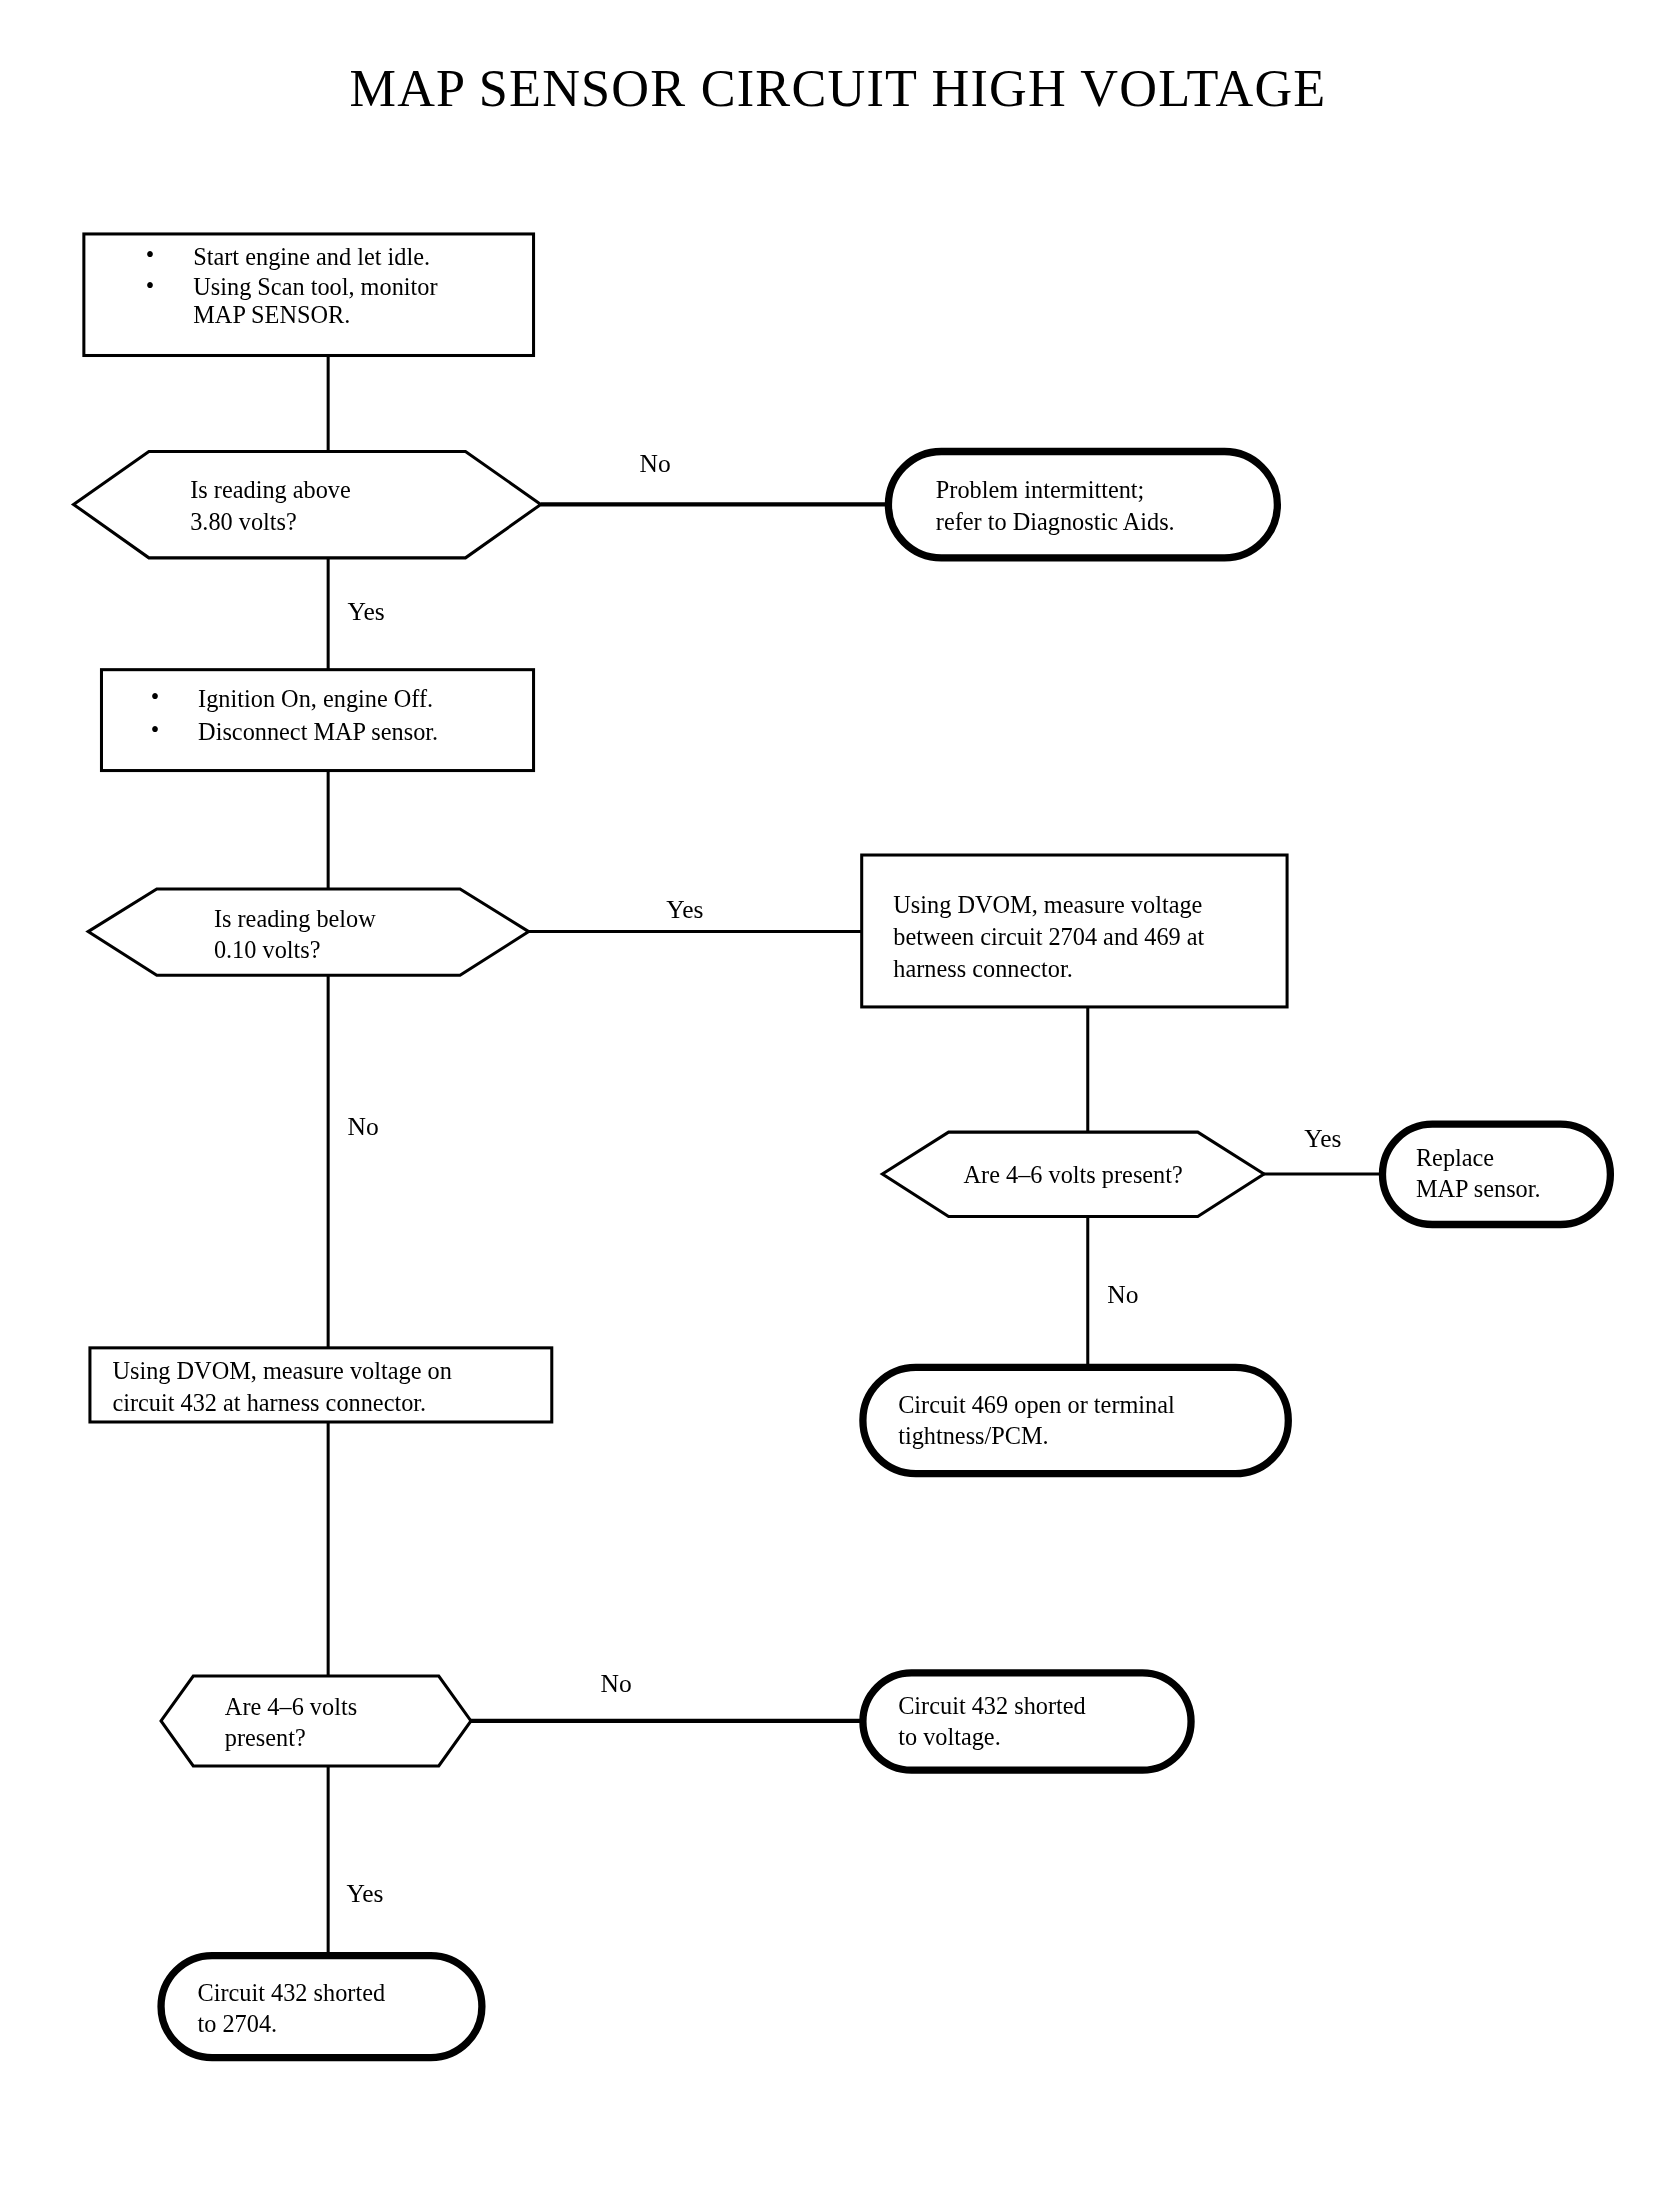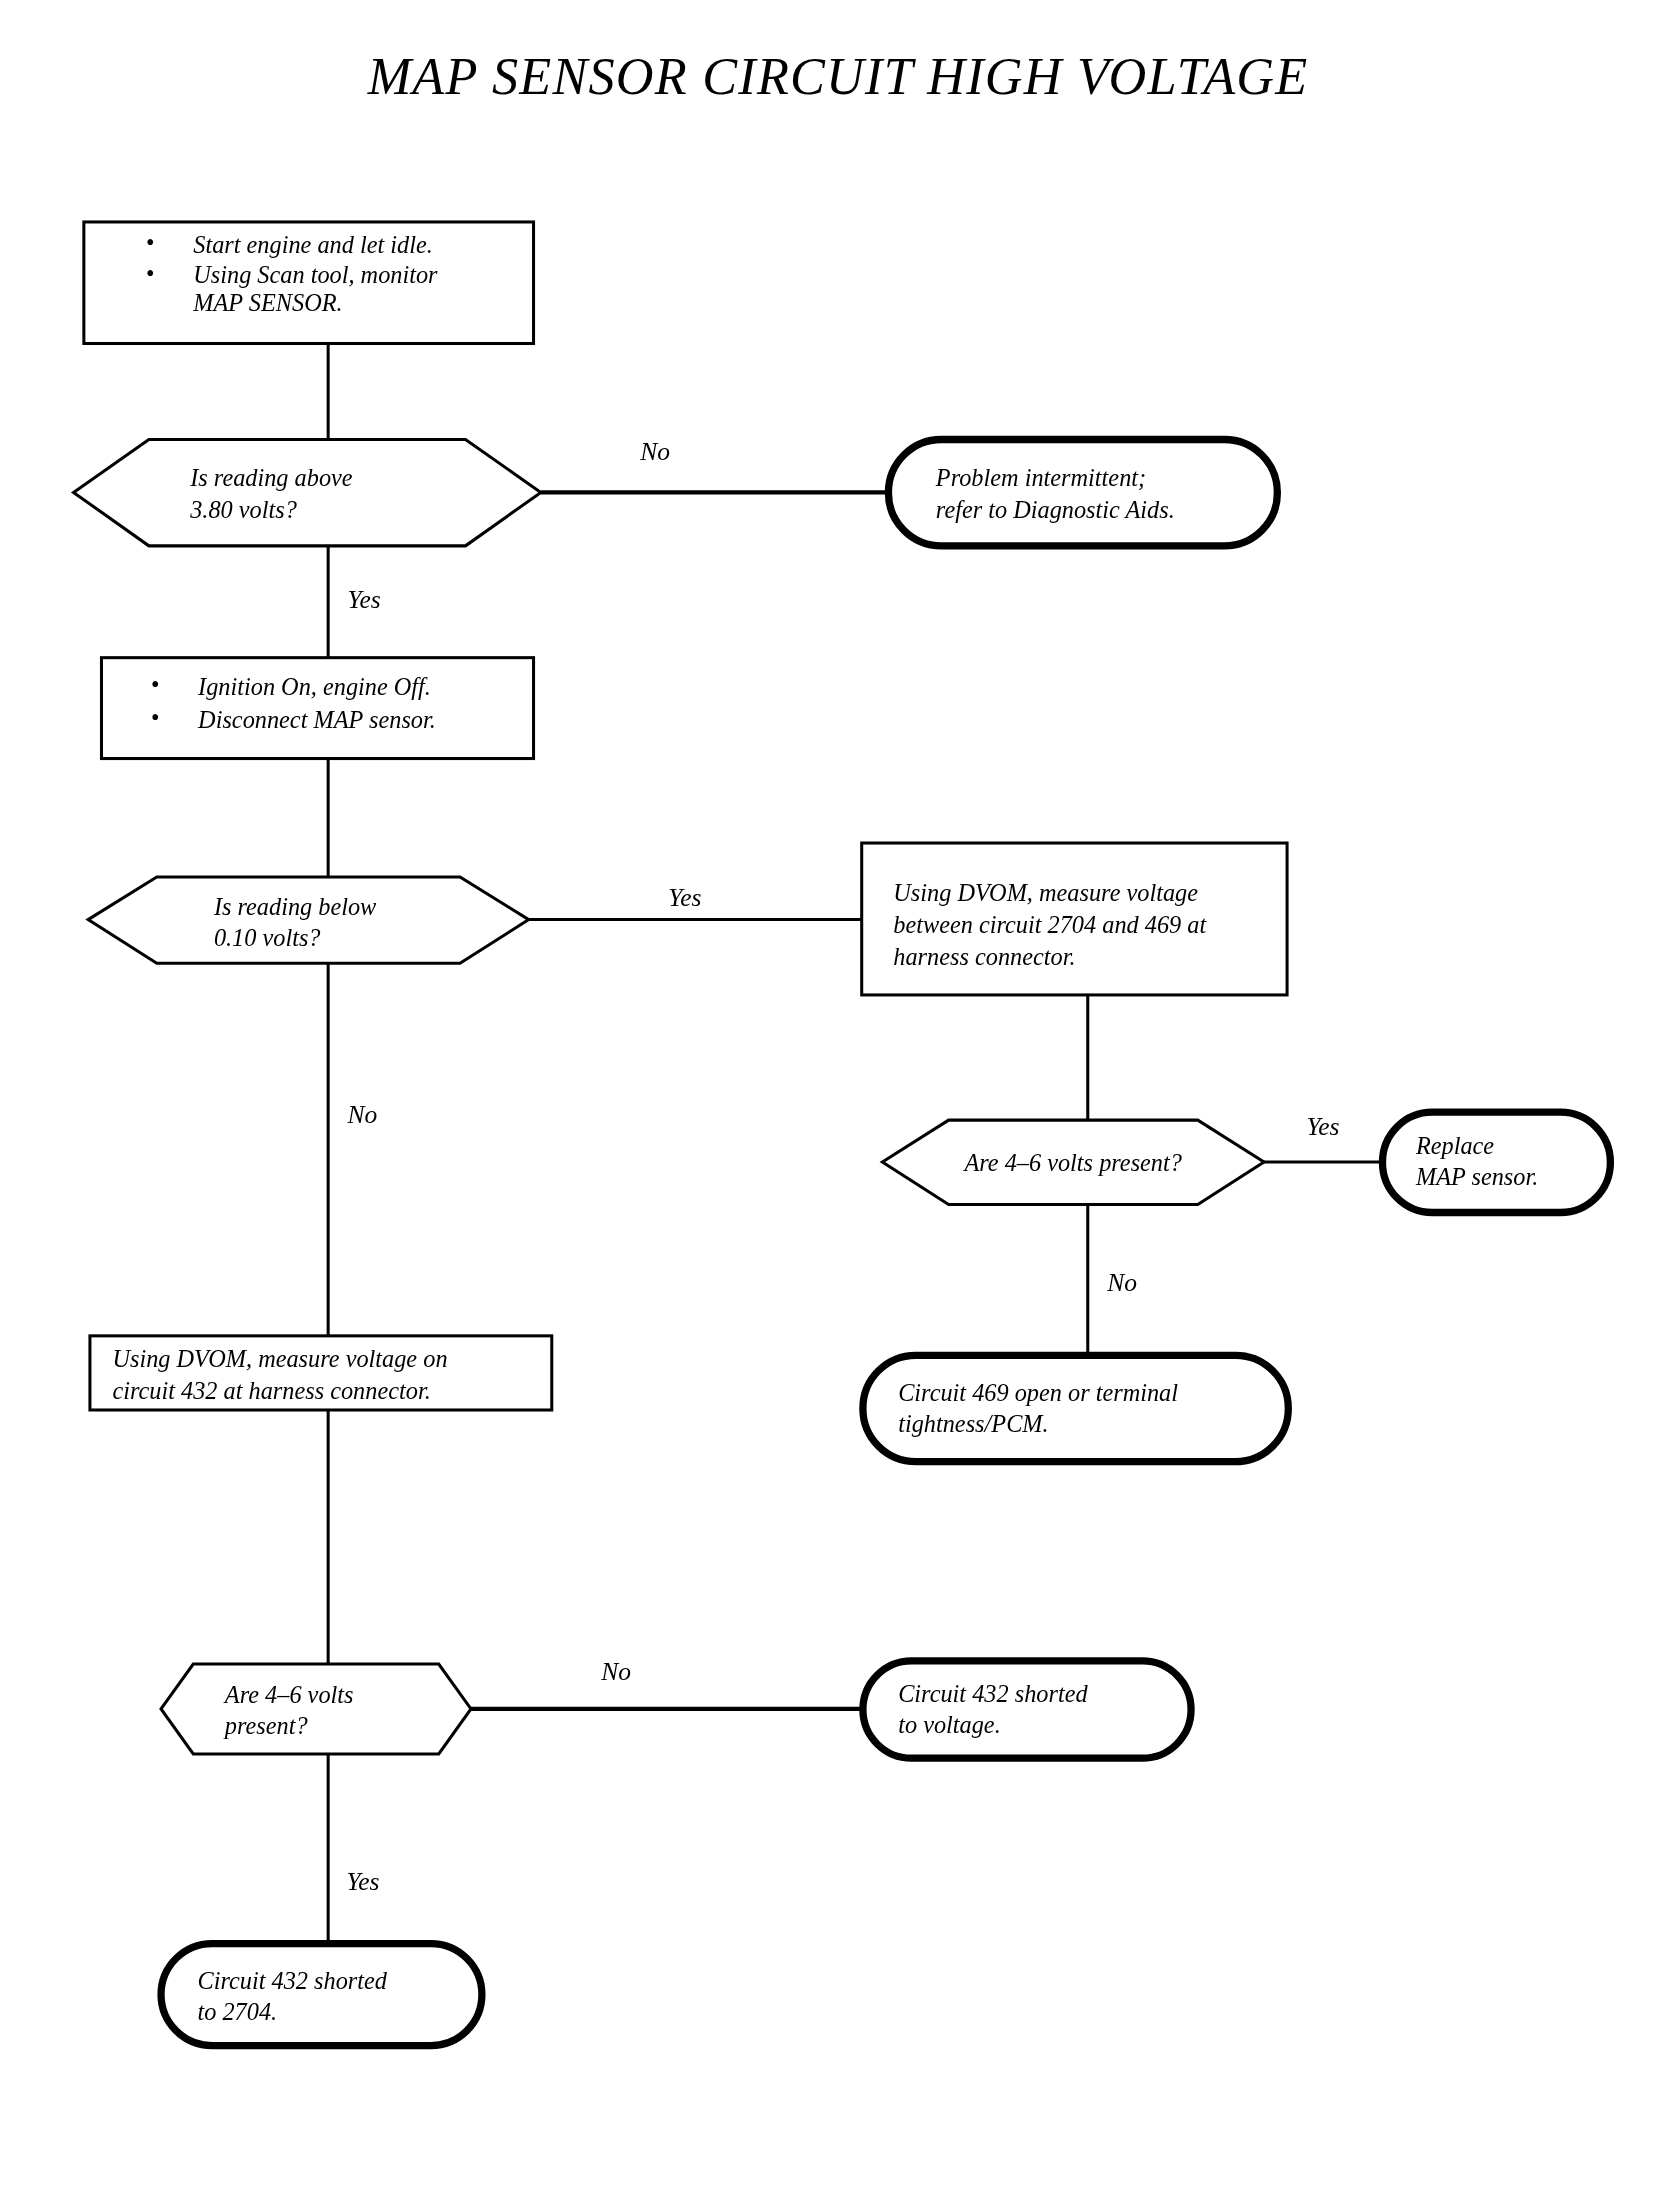--- a/index.html
+++ b/index.html
@@ -11,24 +11,23 @@
     width: 1676px;
     height: 2205px;
     position: relative;
     font-family: "Liberation Serif", "DejaVu Serif", serif;
     color: #000000;
     overflow: hidden;
   }
   #chart-root {
     position: absolute;
     left: 0;
-    top: 0;
+    top: 12px;
     width: 1676px;
     height: 1750px;
-    font-style: italic;
   }
   svg.flow {
     display: block;
     width: 1676px;
     height: 2205px;
   }
   .node-shape {
     fill: #ffffff;
     stroke: #000000;
     stroke-width: 5;

